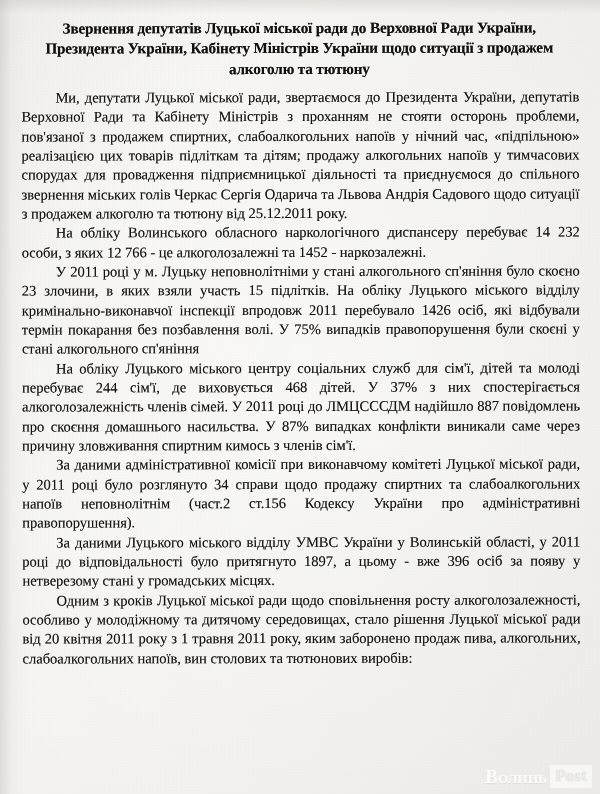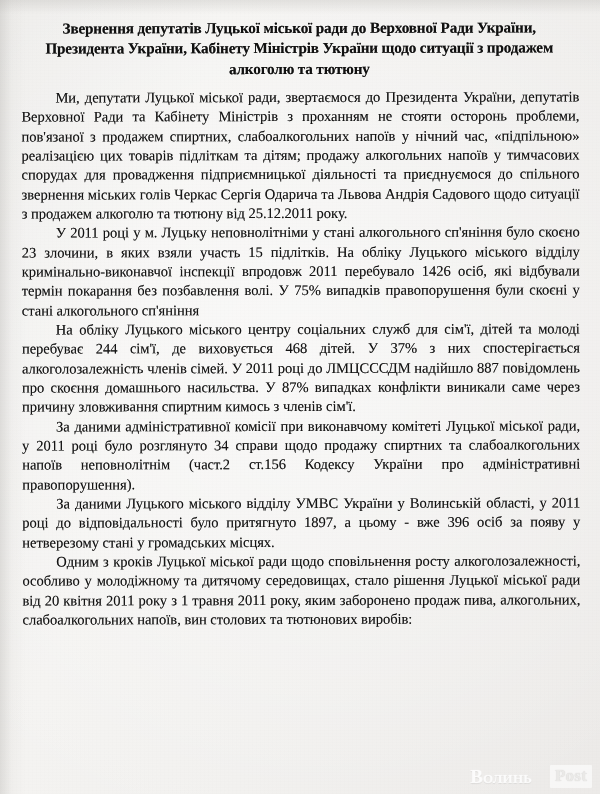--- a/index.html
+++ b/index.html
@@ -84,21 +84,21 @@
     transform: rotate(-0.12deg);
     transform-origin: 50% 50%;
   }
 
   .watermark {
     position: absolute;
     right: 8px;
     bottom: 6px;
     display: flex;
     align-items: center;
-    gap: 18px;
+    gap: 3px;
     font-family: "Liberation Serif", "DejaVu Serif", serif;
     opacity: .92;
     pointer-events: none;
     user-select: none;
   }
   .wm-volyn {
     font-size: 19px;
     font-weight: bold;
     font-variant: small-caps;
     letter-spacing: 0.2px;
@@ -125,20 +125,21 @@
 <div class="scan-noise"></div>
 <div class="scan-edge-left"></div>
 <div class="scan-edge-top"></div>
 
 <div class="doc skew">
 
   <div class="doc-title">Звернення депутатів Луцької міської ради до Верховної Ради України, Президента України, Кабінету Міністрів України щодо ситуації з продажем алкоголю та тютюну</div>
 
   <div class="body-block">
     <p class="para">Ми, депутати Луцької міської ради, звертаємося до Президента України, депутатів Верховної Ради та Кабінету Міністрів з проханням не стояти осторонь проблеми, пов'язаної з продажем спиртних, слабоалкогольних напоїв у нічний час, «підпільною» реалізацією цих товарів підліткам та дітям; продажу алкогольних напоїв у тимчасових спорудах для провадження підприємницької діяльності та приєднуємося до спільного звернення міських голів Черкас Сергія Одарича та Львова Андрія Садового щодо ситуації з продажем алкоголю та тютюну від 25.12.2011 року.</p>
+    <p class="para">На обліку Волинського обласного наркологічного диспансеру перебуває 14 232 особи, з яких 12 766 - це алкоголозалежні та 1452 - наркозалежні.</p>
     <p class="para">У 2011 році у м. Луцьку неповнолітніми у стані алкогольного сп'яніння було скоєно 23 злочини, в яких взяли участь 15 підлітків. На обліку Луцького міського відділу кримінально-виконавчої інспекції впродовж 2011 перебувало 1426 осіб, які відбували термін покарання без позбавлення волі. У 75% випадків правопорушення були скоєні у стані алкогольного сп'яніння</p>
     <p class="para">На обліку Луцького міського центру соціальних служб для сім'ї, дітей та молоді перебуває 244 сім'ї, де виховується 468 дітей. У 37% з них спостерігається алкоголозалежність членів сімей. У 2011 році до ЛМЦСССДМ надійшло 887 повідомлень про скоєння домашнього насильства. У 87% випадках конфлікти виникали саме через причину зловживання спиртним кимось з членів сім'ї.</p>
     <p class="para">За даними адміністративної комісії при виконавчому комітеті Луцької міської ради, у 2011 році було розглянуто 34 справи щодо продажу спиртних та слабоалкогольних напоїв неповнолітнім (част.2 ст.156 Кодексу України про адміністративні правопорушення).</p>
     <p class="para">За даними Луцького міського відділу УМВС України у Волинській області, у 2011 році до відповідальності було притягнуто 1897, а цьому - вже 396 осіб за появу у нетверезому стані у громадських місцях.</p>
     <p class="para">Одним з кроків Луцької міської ради щодо сповільнення росту алкоголозалежності, особливо у молодіжному та дитячому середовищах, стало рішення Луцької міської ради від 20 квітня 2011 року з 1 травня 2011 року, яким заборонено продаж пива, алкогольних, слабоалкогольних напоїв, вин столових та тютюнових виробів:</p>
   </div>
 
 </div>
 
 <div class="watermark">

